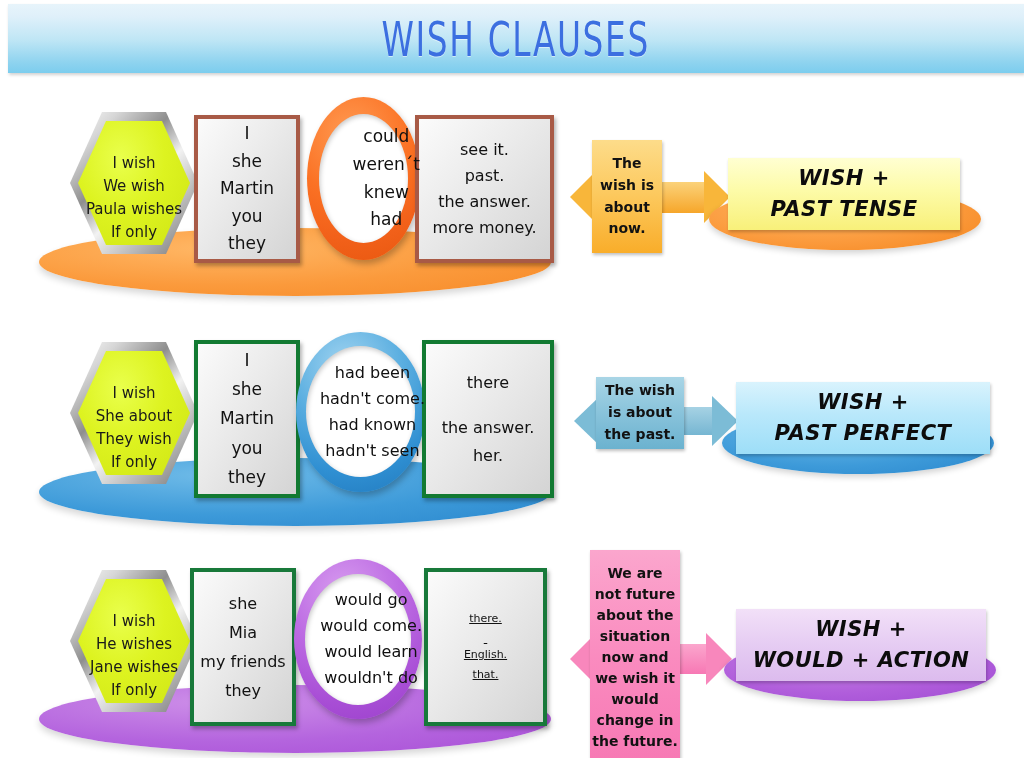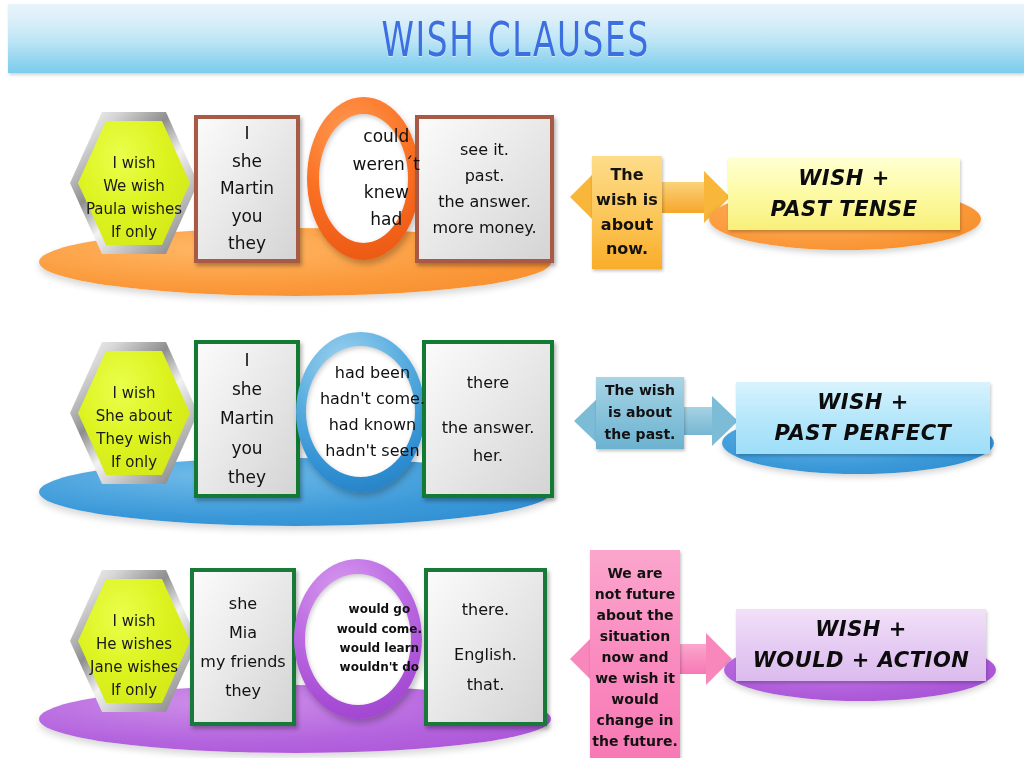--- a/index.html
+++ b/index.html
@@ -201,21 +201,21 @@
       <span>see it.</span>
       <span>past.</span>
       <span>the answer.</span>
       <span>more money.</span>
     </div>
 
     <div class="explain-group" style="left:566px;top:60px;width:160px;height:100px;">
       <div class="arrow-head" style="left:0px;top:23px;border-top:26px solid transparent;border-bottom:26px solid transparent;border-right:26px solid #f8b63a;"></div>
       <div class="bar" style="position:absolute;left:24px;top:34px;width:116px;height:31px;background:linear-gradient(to bottom,#fbd27a,#f6a62a);"></div>
       <div class="arrow-head" style="left:134px;top:23px;border-top:26px solid transparent;border-bottom:26px solid transparent;border-left:26px solid #f8b63a;"></div>
-      <div class="explain-box eb-orange" style="left:22px;top:-8px;width:70px;height:113px;font-size:16px;line-height:1.55;margin-top:16px;">
+      <div class="explain-box eb-orange" style="left:22px;top:-8px;width:70px;height:113px;font-size:14px;line-height:1.55;">
         <span>The</span>
         <span>wish is</span>
         <span>about</span>
         <span>now.</span>
       </div>
     </div>
 
     <div class="banner-group" style="left:700px;top:62px;width:290px;height:110px;">
       <div class="banner-ellipse be-orange" style="left:5px;top:38px;width:272px;height:62px;"></div>
       <div class="banner-plate bp-yellow" style="left:24px;top:8px;width:232px;height:72px;font-size:21px;line-height:1.5;">
@@ -302,29 +302,29 @@
 
     <div class="card teal-green" style="left:186px;top:23px;width:98px;height:150px;font-size:16px;line-height:1.82;">
       <span>she</span>
       <span>Mia</span>
       <span>my friends</span>
       <span>they</span>
     </div>
 
     <div class="donut donut-purple" style="left:290px;top:14px;width:128px;height:160px;">
       <div class="hole" style="left:11px;top:15px;width:106px;height:131px;"></div>
-      <div class="donut-text" style="font-size:12px;line-height:1.62;font-weight:bold;">
+      <div class="donut-text" style="font-size:16px;line-height:1.62;">
         <span>would go</span>
         <span>would come.</span>
         <span>would learn</span>
         <span>wouldn't do</span>
       </div>
     </div>
 
-    <div class="card teal-green" style="left:420px;top:23px;width:115px;height:150px;font-size:16px;line-height:1.82;">
+    <div class="card teal-green" style="left:420px;top:23px;width:115px;height:150px;font-size:11px;line-height:1.82;text-decoration:underline;">
       <span>there.</span>
       <span style="height:16px;">&nbsp;</span>
       <span>English.</span>
       <span>that.</span>
     </div>
 
     <div class="explain-group" style="left:566px;top:40px;width:165px;height:100px;">
       <div class="arrow-head" style="left:0px;top:48px;border-top:26px solid transparent;border-bottom:26px solid transparent;border-right:26px solid #f887bc;"></div>
       <div class="bar" style="position:absolute;left:24px;top:59px;width:118px;height:30px;background:linear-gradient(to bottom,#fba6cd,#f778b4);"></div>
       <div class="arrow-head" style="left:136px;top:48px;border-top:26px solid transparent;border-bottom:26px solid transparent;border-left:26px solid #f887bc;"></div>

